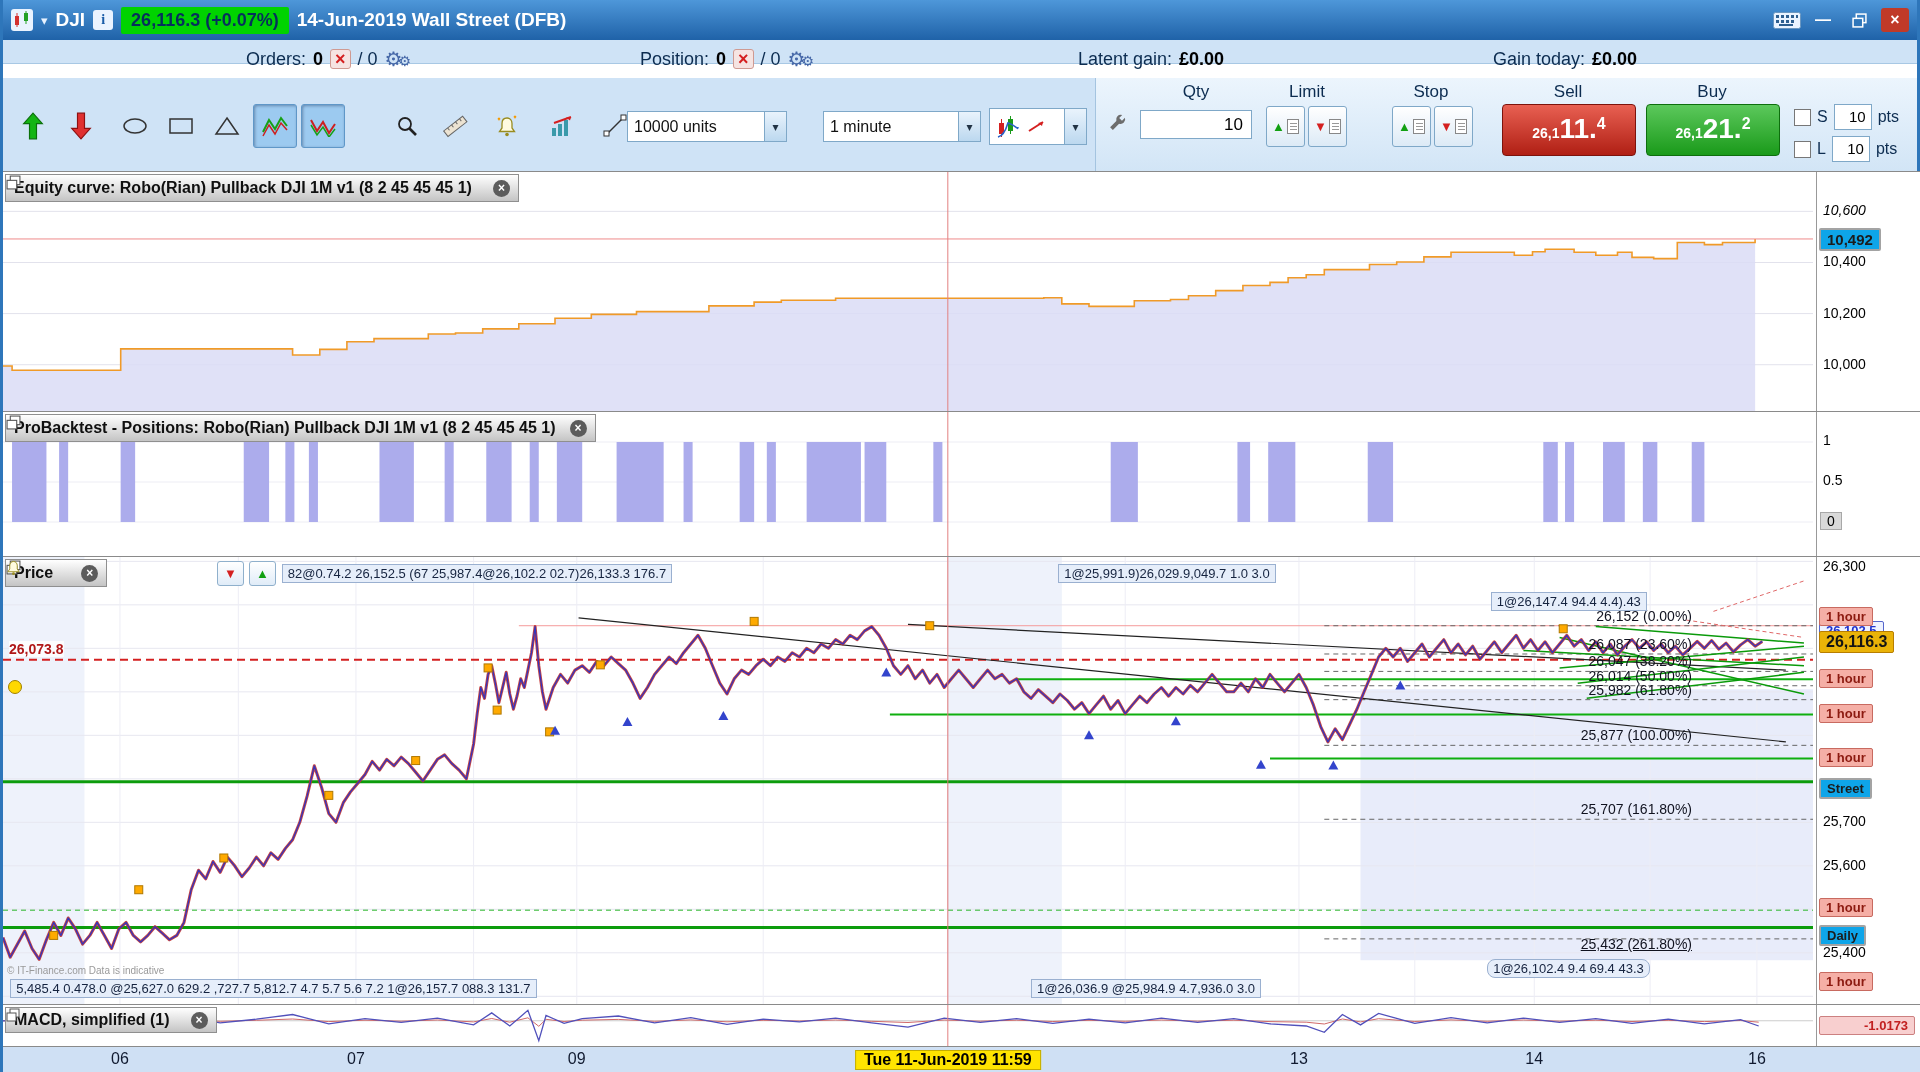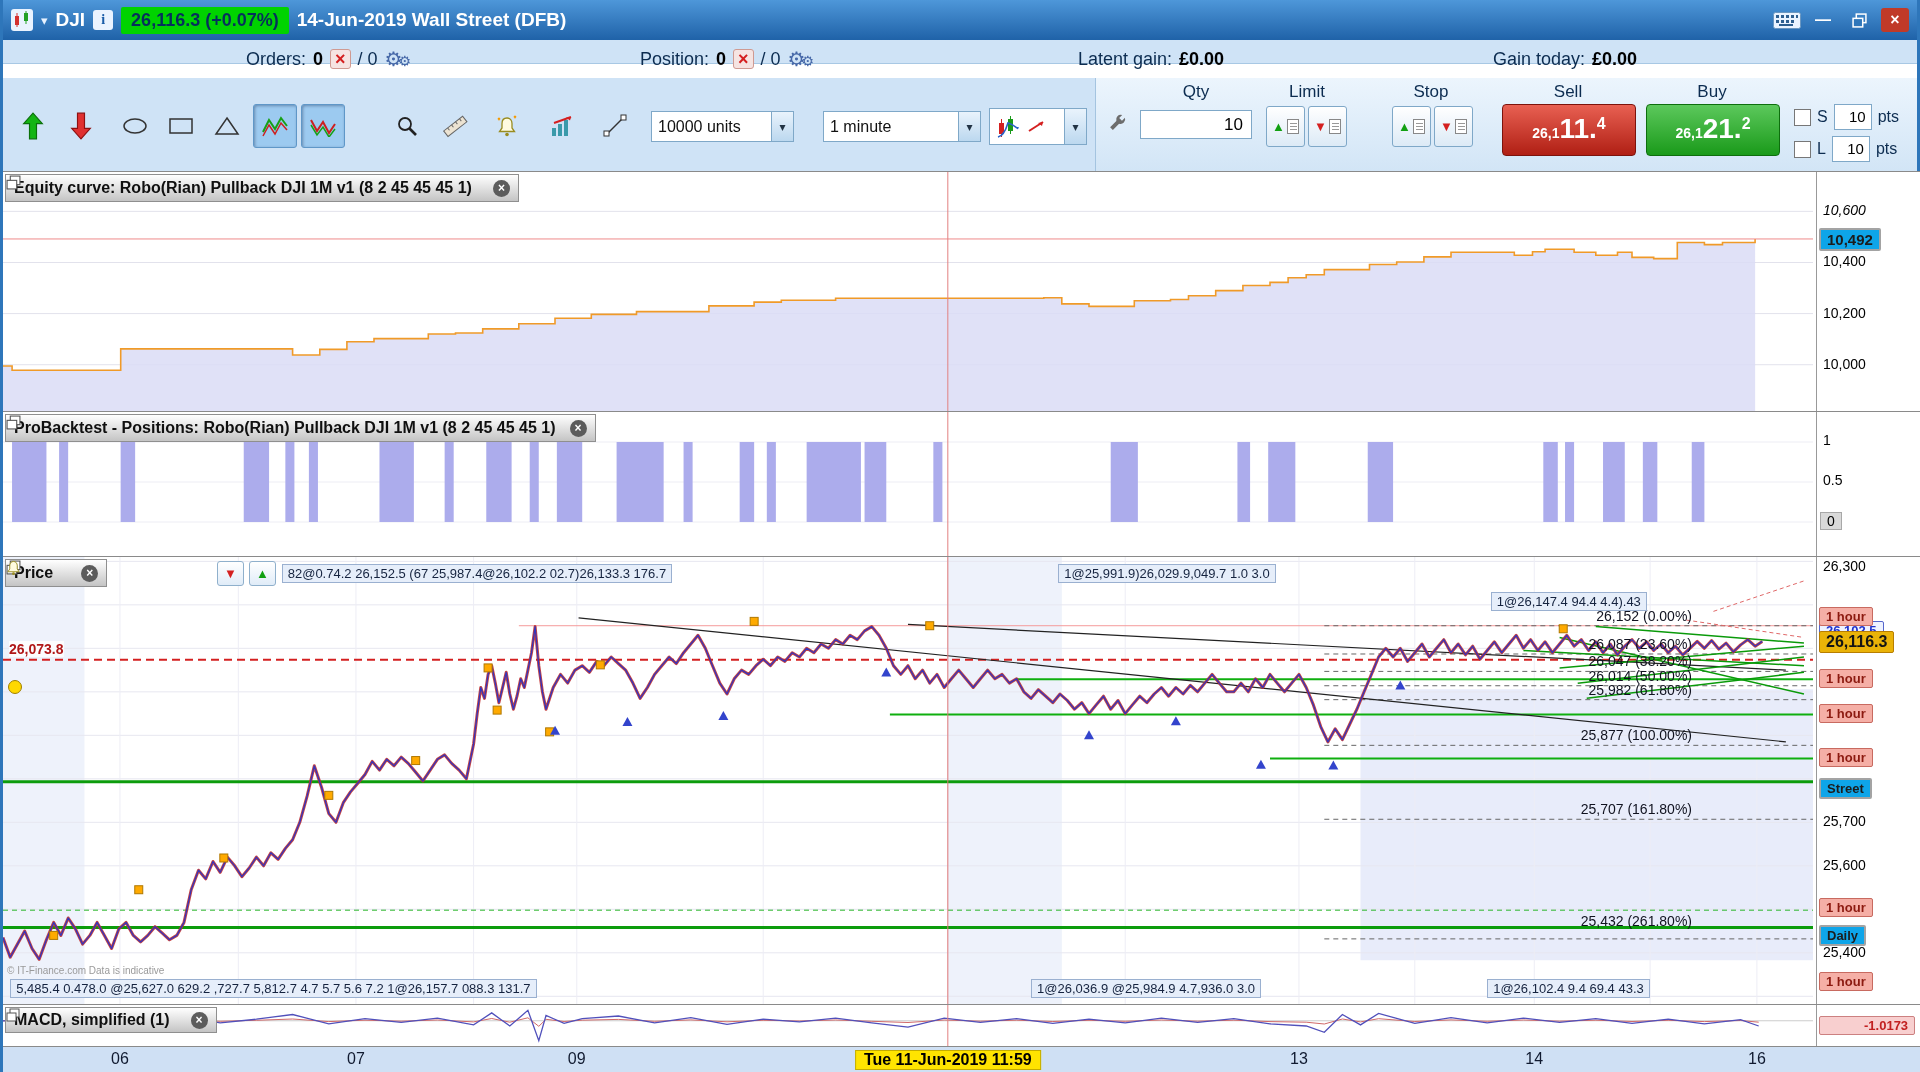--- a/index.html
+++ b/index.html
@@ -218,21 +218,21 @@
           <path d="M21 3l-5 .5 4 3z" fill="#d42020"></path>
         </svg>
       </div>
     <div class="tool" style="left:590px">
         <svg width="24" height="24">
           <line x1="4" y1="20" x2="20" y2="4" stroke="#333" stroke-width="1.5"></line>
           <rect x="1" y="17" width="5" height="5" fill="#fff" stroke="#333"></rect>
           <rect x="18" y="1" width="5" height="5" fill="#fff" stroke="#333"></rect>
         </svg>
       </div>
-    <div class="select" style="left:648px;width:143px">
+    <div class="select" style="left:624px;width:160px">
       <span class="sel-text">10000 units</span>
       <span class="sel-btn">▾</span>
     </div>
     <div class="select" style="left:820px;width:158px">
       <span class="sel-text">1 minute</span>
       <span class="sel-btn">▾</span>
     </div>
     <div class="stylebtn" style="left:986px">
       <svg width="56" height="28" viewBox="0 0 56 28">
           <rect x="4" y="10" width="5" height="11" fill="#d42020"></rect>
@@ -487,29 +487,29 @@
     <div class="mini-arrow-btn" style="left:214px;color:#d42020">▼</div>
     <div class="mini-arrow-btn" style="left:246px;color:#12a012">▲</div>
     <div id="price-overlays" style="position:absolute;left:0;top:0;width:1813px;height:448px;pointer-events:none">
         <div class="fiblab" style="top: 50.7223px;">26,152 (0.00%)</div>
         <div class="fiblab" style="top: 78.9942px;">26,087 (23.60%)</div>
         <div class="fiblab" style="top: 96.3922px;">26,047 (38.20%)</div>
         <div class="fiblab" style="top: 110.746px;">26,014 (50.00%)</div>
         <div class="fiblab" style="top: 124.664px;">25,982 (61.80%)</div>
         <div class="fiblab" style="top: 170.334px;">25,877 (100.00%)</div>
         <div class="fiblab" style="top: 244.276px;">25,707 (161.80%)</div>
-        <div class="fiblab" style="top: 356px;">25,432 (261.80%)</div>
+        <div class="fiblab" style="top: 379px; text-decoration: underline;">25,432 (261.80%)</div>
         <div class="avg-lab" style="top: 83.7355px;">26,073.8</div>
         <div class="bulb" style="left: 5.24px; top: 123.485px;"></div>
         <div class="chip" style="left: 278.74px; top: 7px;">82@0.74.2 26,152.5 (67 25,987.4@26,102.2 02.7)26,133.3 176.7</div>
         <div class="chip" style="left: 1055.23px; top: 7px;">1@25,991.9)26,029.9,049.7 1.0 3.0</div>
         <div class="chip" style="left: 1487.82px; top: 7px; margin-top: 28px;">1@26,147.4 94.4 4.4).43</div>
         <div class="chip" style="left: 7.24px; top: 422px;">5,485.4 0.478.0 @25,627.0 629.2 ,727.7 5,812.7 4.7 5.7 5.6 7.2 1@26,157.7 088.3 131.7</div>
         <div class="chip" style="left: 1028.08px; top: 422px;">1@26,036.9 @25,984.9 4.7,936.0 3.0</div>
-        <div class="chip" style="left: 1484.2px; top: 422px;">1@26,102.4 9.4 69.4 43.3</div>
+        <div class="chip" style="left: 1484.2px; top: 402px; border-radius: 8px;">1@26,102.4 9.4 69.4 43.3</div>
         <div class="copyright" style="top: 408px;">© IT-Finance.com Data is indicative</div>
       </div>
     <div class="axis-col" id="ax-price">
         <div class="ylab" style="top: 1px;">26,300</div>
         <div class="ylab" style="top: 256.32px;">25,700</div>
         <div class="ylab" style="top: 299.816px;">25,600</div>
         <div class="ylab" style="top: 386.806px;">25,400</div>
         <div class="tag alarm" style="top: 50.0233px;">1 hour</div>
         <div class="tag blue" style="top: 63.9417px;">26,102.5</div>
         <div class="tag current" style="top: 74.2501px;">26,116.3</div>

